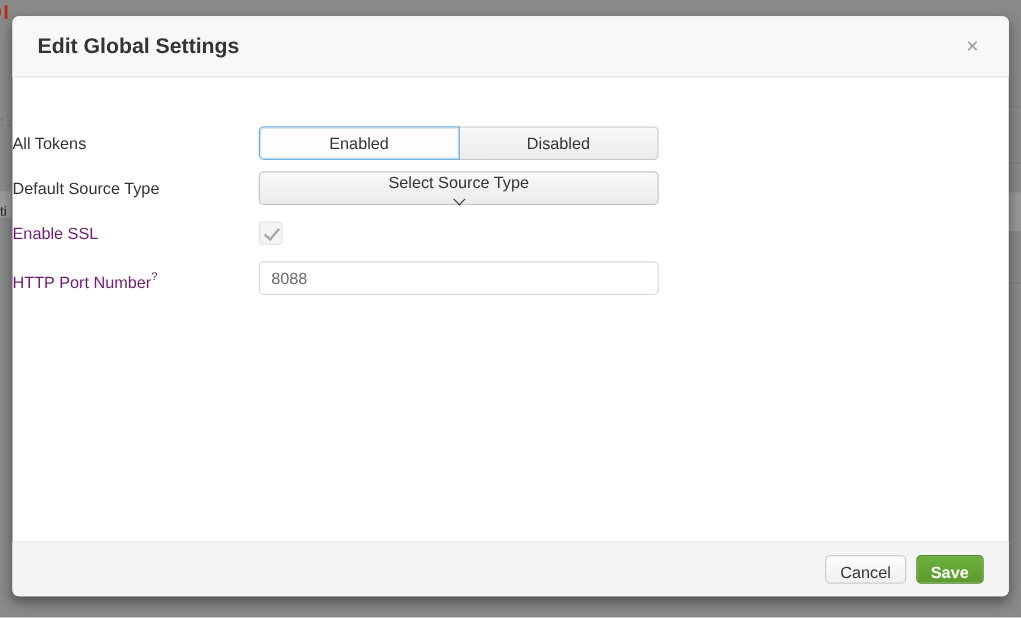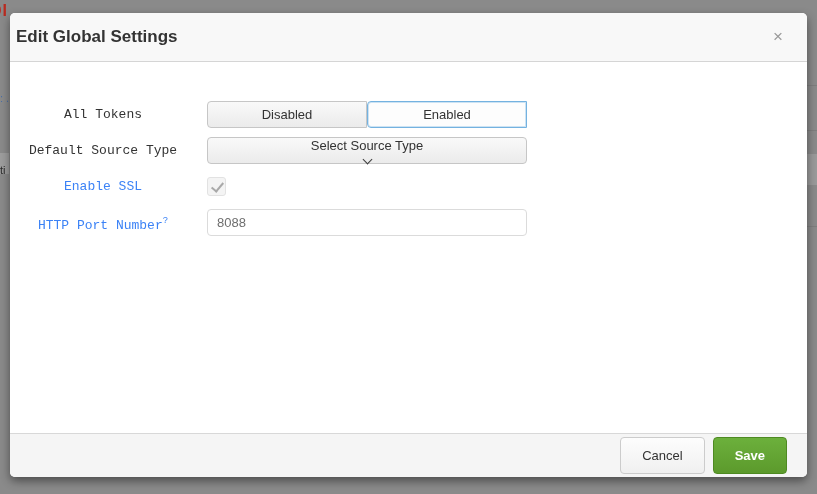--- a/index.html
+++ b/index.html
@@ -29,40 +29,40 @@
   
   .modal {
     position:absolute; left:10px; top:13px; width:797px; height:464px;
     background:#fff; border-radius:5px;
     box-shadow:0 4px 10px rgba(0,0,0,0.45);
   }
   .modal-header {
     height:49px; background:#f8f8f8;
     border-bottom:1px solid #d5d5d5;
     border-radius:5px 5px 0 0;
-    padding:0 6px; position:relative;
+    padding:0 20px; position:relative;
   }
   .modal-title {
     font-size:17px; font-weight:bold; color:#333; line-height:48px;
   }
   .close-btn {
     position:absolute; right:18px; top:13px;
     width:22px; height:22px; text-align:center; line-height:22px;
     font-size:17px; color:#9a9a9a; cursor:pointer; background:none; border:none;
     font-family:"Liberation Sans", sans-serif;
   }
 
   .modal-body { padding-top:39px; height:370px; }
 
   .form-row { display:flex; margin-bottom:9px; height:27px; }
   .form-label {
-    width:186px; text-align:center; font-size:13px; color:#333;
-    line-height:27px; flex:none;font-family:Liberation Mono, monospace;
-  }
-  .form-label.disabled { color:#3b82f6; }
+    width:186px; text-align:left; font-size:13px; color:#333;
+    line-height:27px; flex:none;
+  }
+  .form-label.disabled { color:#701a75; }
   .form-label sup { font-size:9px; position:relative; top:-1px; }
   .form-control { margin-left:11px; flex:none; }
 
   
   .btn-group { display:flex; width:320px; }
   .toggle-btn {
     flex:1; height:27px; line-height:25px; text-align:center;
     font-size:13px; color:#333; cursor:pointer;
     background:linear-gradient(#f9f9f9,#ebebeb);
     border:1px solid #c6c6c6;
@@ -116,21 +116,21 @@
 
   
   .modal-footer {
     position:absolute; left:0; right:0; bottom:0; height:44px;
     background:#f5f5f5; border-top:1px solid #d8d8d8;
     border-radius:0 0 5px 5px;
     display:flex; align-items:center; justify-content:flex-end;
     padding-right:20px; gap:8px;
   }
   .btn {
-    height:37px; padding:0 21px; font-size:13px; cursor:pointer;
+    height:23px; padding:0 11px; font-size:13px; cursor:pointer;
     border-radius:4px; line-height:25px;
     font-family:"Liberation Sans", sans-serif;
   }
   .btn-cancel {
     background:linear-gradient(#fdfdfd,#f0f0f0);
     border:1px solid #ccc; color:#333;
   }
   .btn-save {
     background:linear-gradient(#6cb03c,#5c9a2c);
     border:1px solid #4e8a22; color:#fff; font-weight:bold;
@@ -155,22 +155,22 @@
       <span>×</span>
     </button>
   </div>
 
   <div class="modal-body">
 
     <div class="form-row">
       <div class="form-label">All Tokens</div>
       <div class="form-control">
         <div class="btn-group">
+          <div class="toggle-btn active">Enabled</div>
           <div class="toggle-btn">Disabled</div>
-          <div class="toggle-btn active">Enabled</div>
         </div>
       </div>
     </div>
 
     <div class="form-row">
       <div class="form-label">Default Source Type</div>
       <div class="form-control">
         <button class="dropdown-btn">
           <span>Select Source Type</span>
           <span class="chevron"></span>

